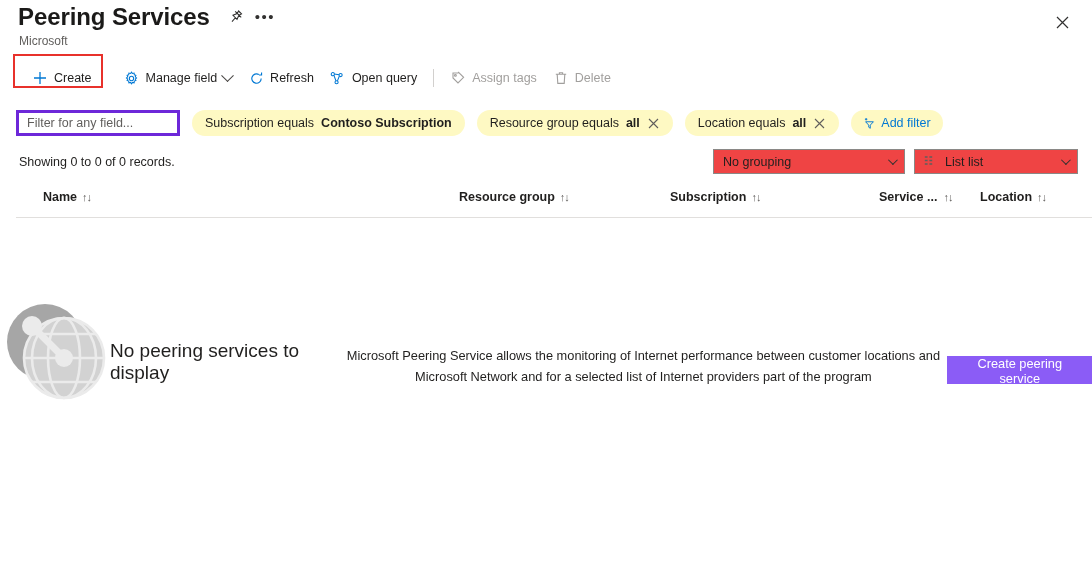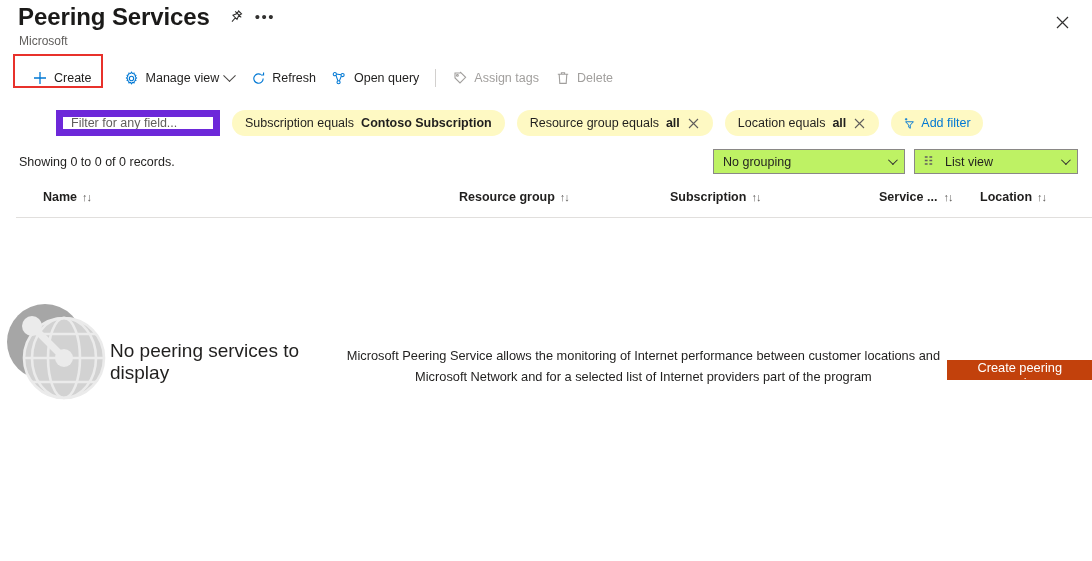--- a/index.html
+++ b/index.html
@@ -27,48 +27,48 @@
   .cmd { display: flex; align-items: center; height: 28px; padding: 0 8px; font-size: 12.5px; color: #201f1e; cursor: pointer; white-space: nowrap; gap: 6px; background: transparent; border: none; }
   .cmd.disabled { color: #a19f9d; cursor: default; }
   .cmd .glyph { display: inline-flex; align-items: center; justify-content: center; width: 16px; height: 16px; }
   .cmd-create-wrap { position: relative; display: flex; align-items: center; }
   .highlight-box { position: absolute; left: -11px; top: -10px; width: 90px; height: 34px; border: 2px solid #e8312b; pointer-events: none; }
   .cmd-sep { width: 1px; height: 18px; background: #d2d0ce; margin: 0 8px; }
   .chev { display: inline-block; width: 9px; height: 9px; border-right: 1.3px solid #484644; border-bottom: 1.3px solid #484644; transform: rotate(45deg) translate(-2px,-2px); }
 
   
   .filterbar { position: absolute; left: 0; top: 108px; width: 1092px; height: 30px; display: flex; align-items: center; padding-left: 16px; gap: 12px; }
-  .filter-input { width: 164px; height: 26px; border: 7px solid #6d28d9; background: #fff; font-size: 12.5px; color: #201f1e; padding: 0 8px; font-family: "Liberation Sans", sans-serif; outline: none; margin-left: 40px; }
+  .filter-input { width: 164px; height: 26px; border: 3px solid #6d28d9; background: #fff; font-size: 12.5px; color: #201f1e; padding: 0 8px; font-family: "Liberation Sans", sans-serif; outline: none; }
   .filter-input::placeholder { color: #605e5c; }
   .pill { display: inline-flex; align-items: center; height: 26px; padding: 0 13px; border-radius: 13px; background: #fef9c3; font-size: 12.5px; color: #201f1e; cursor: pointer; white-space: nowrap; gap: 7px; }
   .pill b { font-weight: 700; }
   .pill .x { display: inline-flex; align-items: center; justify-content: center; width: 13px; height: 13px; }
   .pill.addfilter { color: #0078d4; padding: 0 12px; gap: 5px; }
 
   
   .records { position: absolute; left: 19px; top: 155px; font-size: 12.5px; color: #201f1e; }
   .selects { position: absolute; right: 14px; top: 149px; display: flex; gap: 9px; }
-  .select { height: 25px; border: 1px solid #8a8886; background: #bef264; display: flex; align-items: center; padding: 0 9px; font-size: 12.5px; color: #201f1e; cursor: pointer; justify-content: space-between; }
+  .select { height: 25px; border: 1px solid #8a8886; background: #ef4444; display: flex; align-items: center; padding: 0 9px; font-size: 12.5px; color: #201f1e; cursor: pointer; justify-content: space-between; }
   .select.grouping { width: 192px; }
   .select.view { width: 164px; }
   .select .lbl { display: flex; align-items: center; gap: 7px; }
   .chev-sm { display: inline-block; width: 7px; height: 7px; border-right: 1.2px solid #323130; border-bottom: 1.2px solid #323130; transform: rotate(45deg) translateY(-2px); }
 
   
   .thead { position: absolute; left: 0; top: 190px; width: 1092px; height: 23px; }
   .th { position: absolute; top: 0; display: flex; align-items: center; gap: 5px; font-size: 12.5px; font-weight: 600; color: #201f1e; cursor: pointer; white-space: nowrap; }
   .sort { font-size: 11px; color: #605e5c; font-weight: 400; letter-spacing: -1px; }
   .thead-rule { position: absolute; left: 16px; top: 217px; width: 1076px; height: 1px; background: #e1dfdd; }
 
   
   .empty { position: absolute; left: 0; top: 300px; width: 1092px; display: flex; flex-direction: row; align-items: center; }
   .empty-icon { width: 110px; height: 105px; position: relative; margin-bottom: 12px; }
   .empty-title { font-size: 19px; color: #201f1e; font-weight: 400; margin-top: 6px; }
   .empty-desc { margin-top: 14px; width: 672px; text-align: center; font-size: 12.8px; color: #201f1e; line-height: 21px; }
-  .primary-btn { margin-top: 22px; height: 20px; background: #c2410c; color: #fff; border: none; font-size: 12.8px; padding: 0 14px; cursor: pointer; font-family: "Liberation Sans", sans-serif; }
+  .primary-btn { margin-top: 22px; height: 28px; background: #8b5cf6; color: #fff; border: none; font-size: 12.8px; padding: 0 14px; cursor: pointer; font-family: "Liberation Sans", sans-serif; }
 </style>
 </head>
 <body>
 
 <div class="page">
 
   <div class="header">
     <div class="title-row">
       <span class="title">Peering Services</span>
       <span class="pin-icon">
@@ -104,21 +104,21 @@
 
     <div class="cmd" style="margin-left:16px;">
       <span class="glyph">
         <svg width="15" height="15" viewBox="0 0 16 16">
             <g fill="none" stroke="#0078d4" stroke-width="1.1">
               <circle cx="8" cy="8" r="2.3"></circle>
               <path d="M8 1.2 L9 2.6 L10.8 2.2 L11 4 L12.7 4.6 L12 6.2 L13.4 7.4 L12 8.6 L12.7 10.2 L11 10.8 L10.8 12.6 L9 12.2 L8 13.6 L7 12.2 L5.2 12.6 L5 10.8 L3.3 10.2 L4 8.6 L2.6 7.4 L4 6.2 L3.3 4.6 L5 4 L5.2 2.2 L7 2.6 Z"></path>
             </g>
           </svg>
       </span>
-      <span>Manage view</span>
+      <span>Manage field</span>
       <span class="chev"></span>
     </div>
 
     <div class="cmd">
       <span class="glyph">
         <svg width="15" height="15" viewBox="0 0 16 16">
             <path d="M13 8 A5 5 0 1 1 10.5 3.7" stroke="#0078d4" stroke-width="1.2" fill="none"></path>
             <path d="M13.4 1.5 L13.4 4.3 L10.6 4.3" stroke="#0078d4" stroke-width="1.2" fill="none"></path>
           </svg>
       </span>
@@ -216,21 +216,21 @@
     </div>
     <div class="select view">
       <span class="lbl">
         <span>
           <svg width="14" height="11" viewBox="0 0 14 11">
               <g stroke="#605e5c" stroke-width="1.6">
                 <path d="M0.8 2 L3.6 2 M0.8 5.5 L3.6 5.5 M0.8 9 L3.6 9 M5.4 2 L8.2 2 M5.4 5.5 L8.2 5.5 M5.4 9 L8.2 9"></path>
               </g>
             </svg>
         </span>
-        <span>List view</span>
+        <span>List list</span>
       </span>
       <span class="chev-sm"></span>
     </div>
   </div>
 
   <div class="thead">
     <div class="th" style="left:43px;">
       <span>Name</span>
       <span class="sort">↑↓</span>
     </div>

